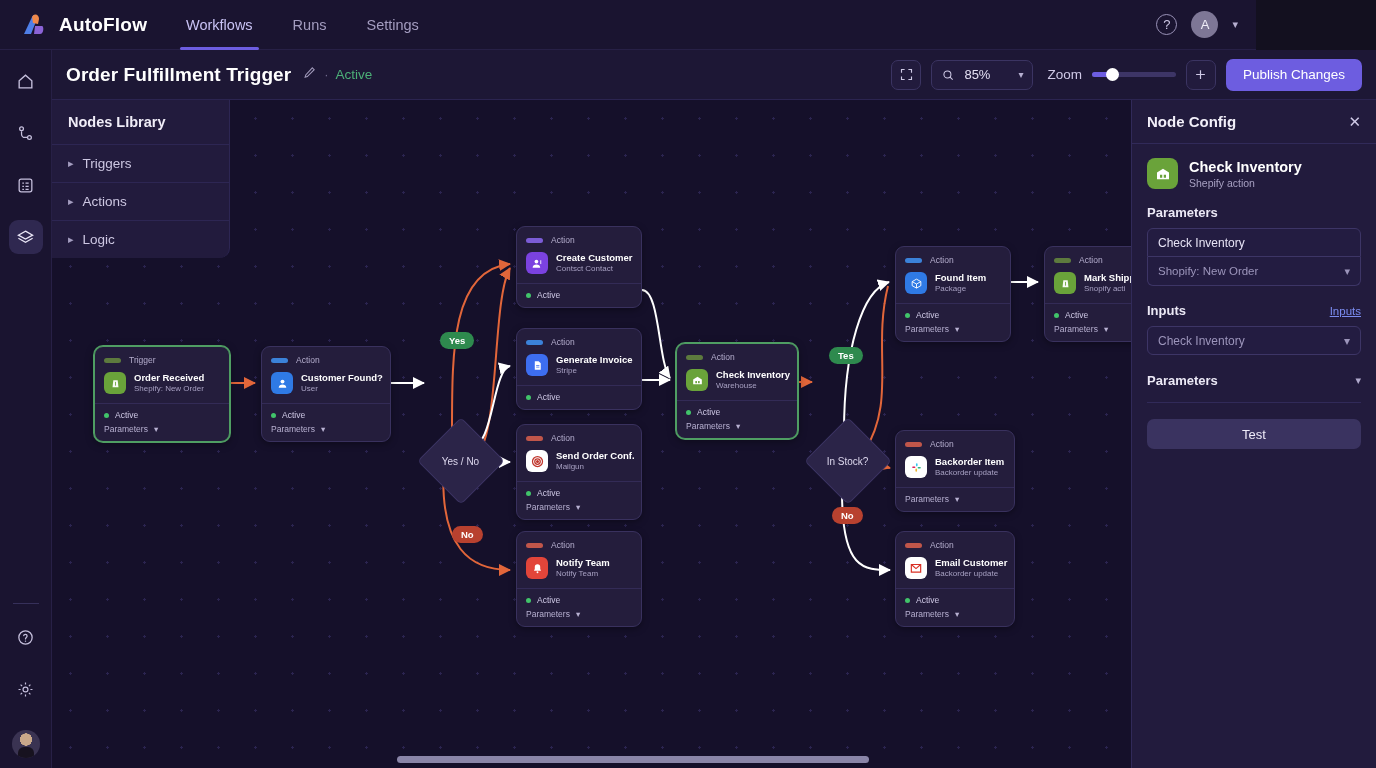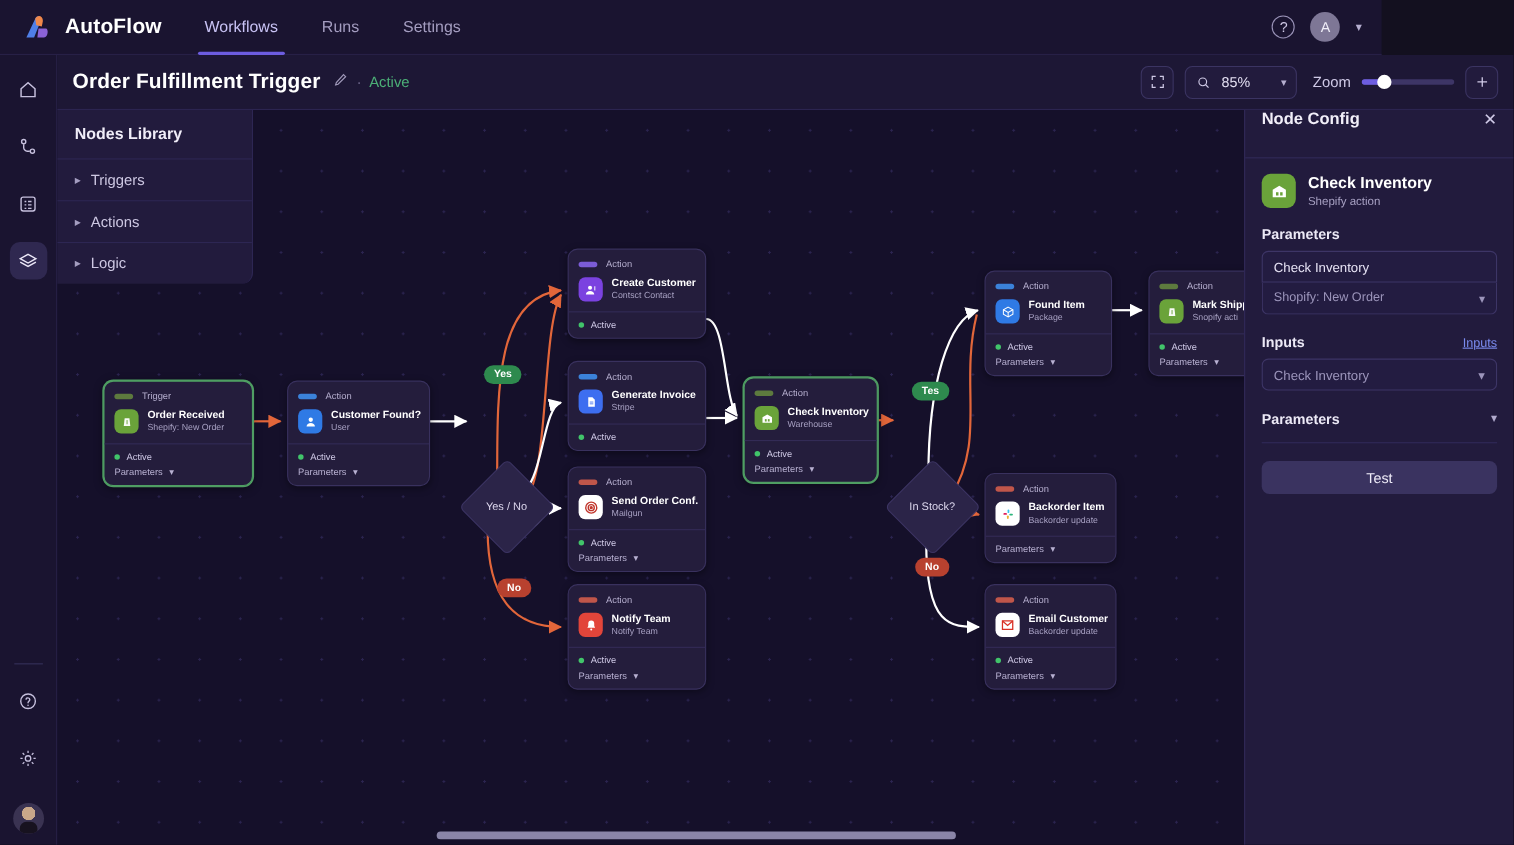--- a/index.html
+++ b/index.html
@@ -170,21 +170,21 @@
     position: absolute; left: 345px; bottom: 5px; width: 472px; height: 7px;
     background: #8a85a8; border-radius: 4px; cursor: pointer; z-index: 15;
   }
 
   
   .config {
     position: absolute; right: 0; top: 100px; width: 245px; height: 668px;
     background: #221b3d; border-left: 1px solid #312a59; z-index: 25;
   }
   .cfg-head {
-    height: 44px; display: flex; padding: 0 15px;
+    height: 44px; display: flex; align-items: center; padding: 0 15px;
     border-bottom: 1px solid #312a59;
   }
   .cfg-title { font-size: 15px; font-weight: bold; color: #f2eff9; }
   .cfg-close { margin-left: auto; color: #cfc9e6; font-size: 15px; cursor: pointer; }
   .cfg-body { padding: 14px 15px; }
   .cfg-node { display: flex; align-items: center; gap: 11px; margin-bottom: 16px; }
   .cfg-node-ico { width: 31px; height: 31px; border-radius: 8px; display: flex; align-items: center; justify-content: center; }
   .cfg-node-title { font-size: 14.5px; font-weight: bold; color: #fff; }
   .cfg-node-sub { font-size: 10.5px; color: #a7a0c2; margin-top: 2px; }
   .cfg-sec { font-size: 13px; font-weight: bold; color: #ece9f6; margin-bottom: 8px; }
@@ -315,20 +315,21 @@
       <span class="zoom-label">Zoom</span>
       <div class="slider">
         <div class="slider-fill"></div>
         <div class="slider-knob"></div>
       </div>
       <div class="icon-box">
         <svg width="15" height="15" viewBox="0 0 24 24" fill="none" stroke="#cfc9e6" stroke-width="1.9">
           <path d="M12 5v14M5 12h14"></path>
         </svg>
       </div>
+      <button class="publish-btn">Publish Changes</button>
     </div>
   </div>
 
   <div class="canvas">
 
     <svg class="edges">
       <defs>
         <marker id="aw" markerWidth="7" markerHeight="7" refX="5.5" refY="3" orient="auto">
           <path d="M0,0 L6,3 L0,6 Z" fill="#ffffff"></path>
         </marker>

